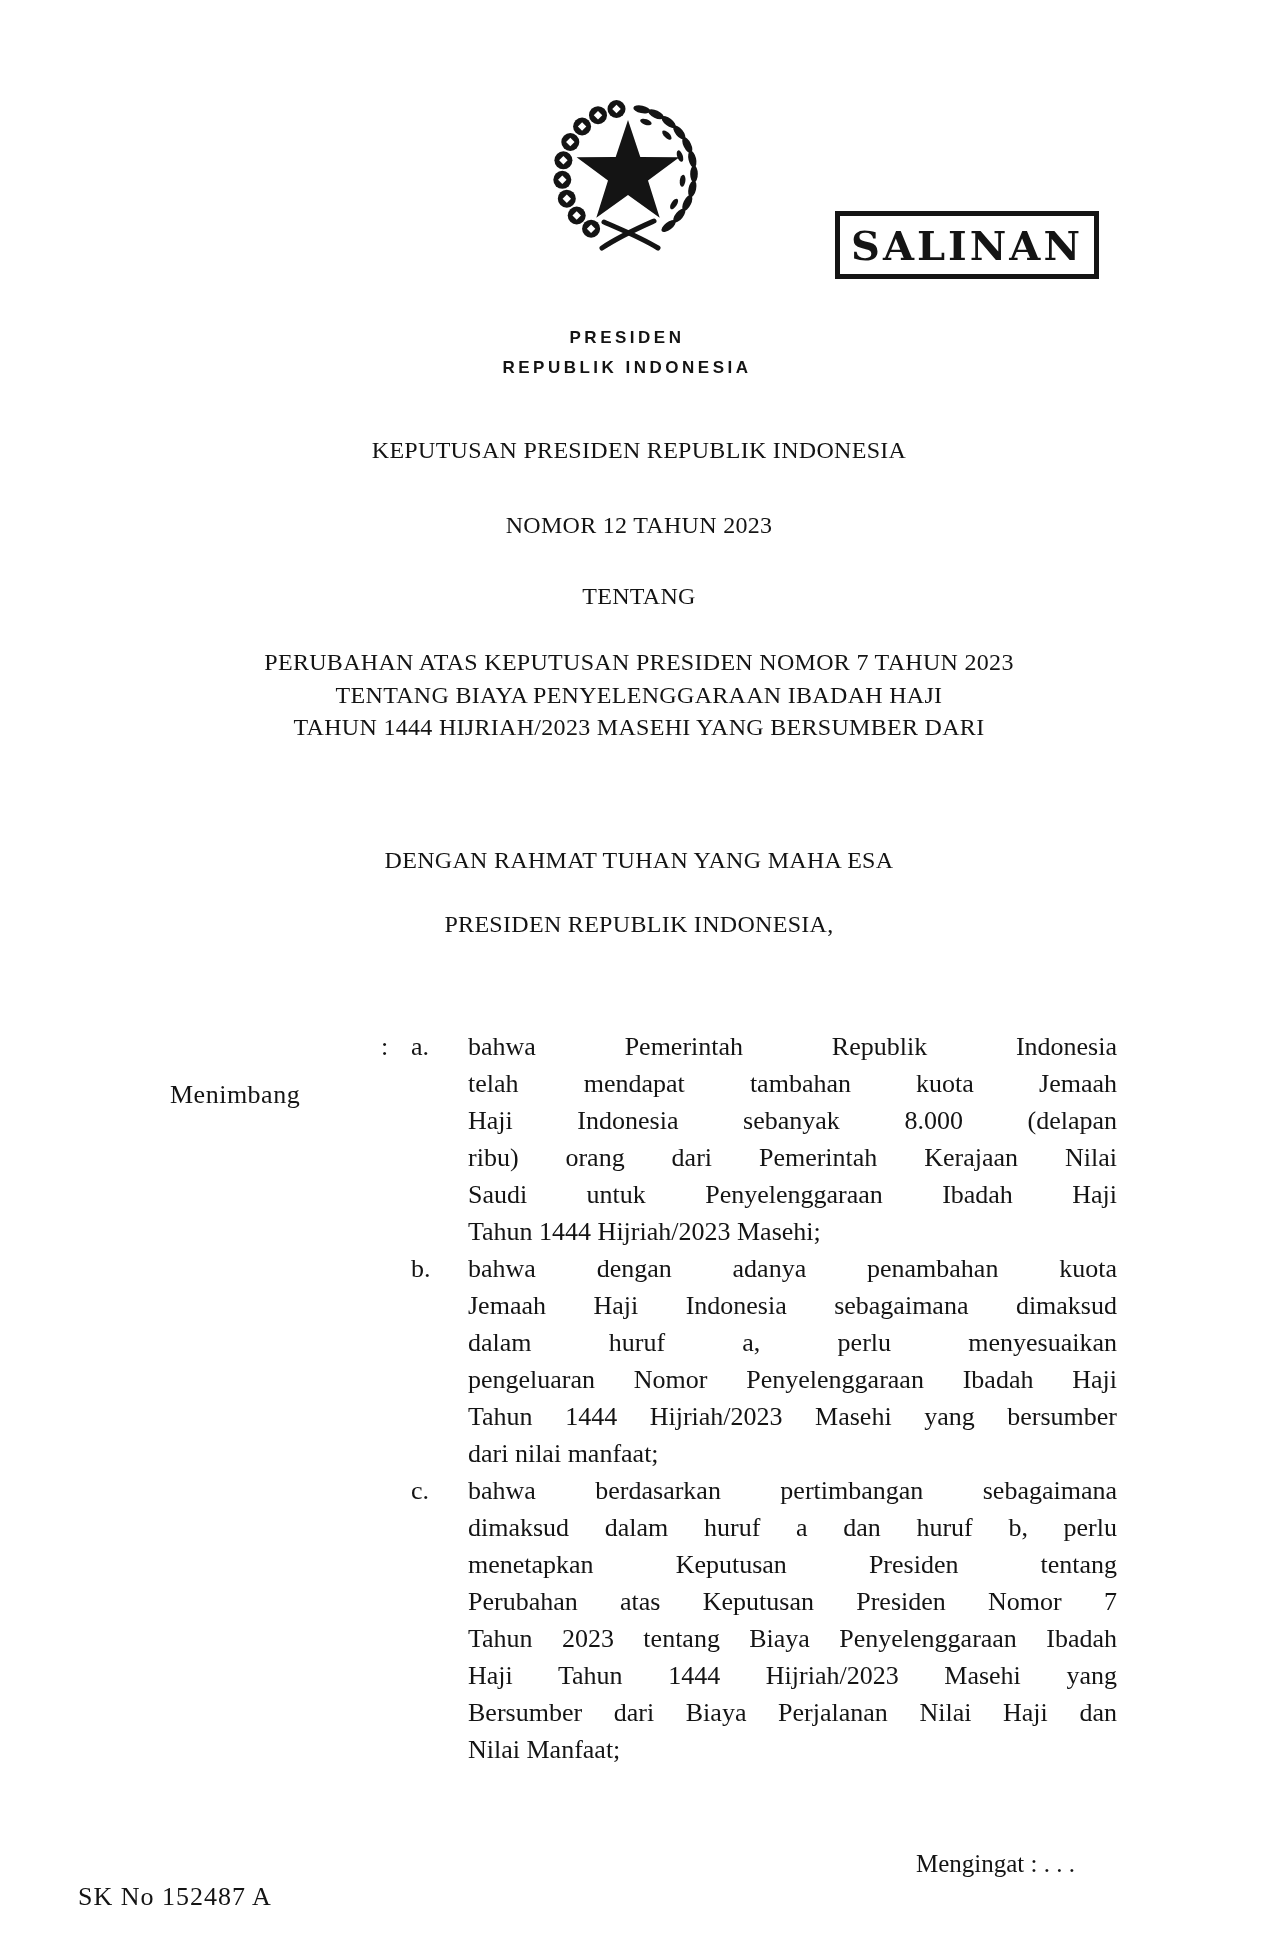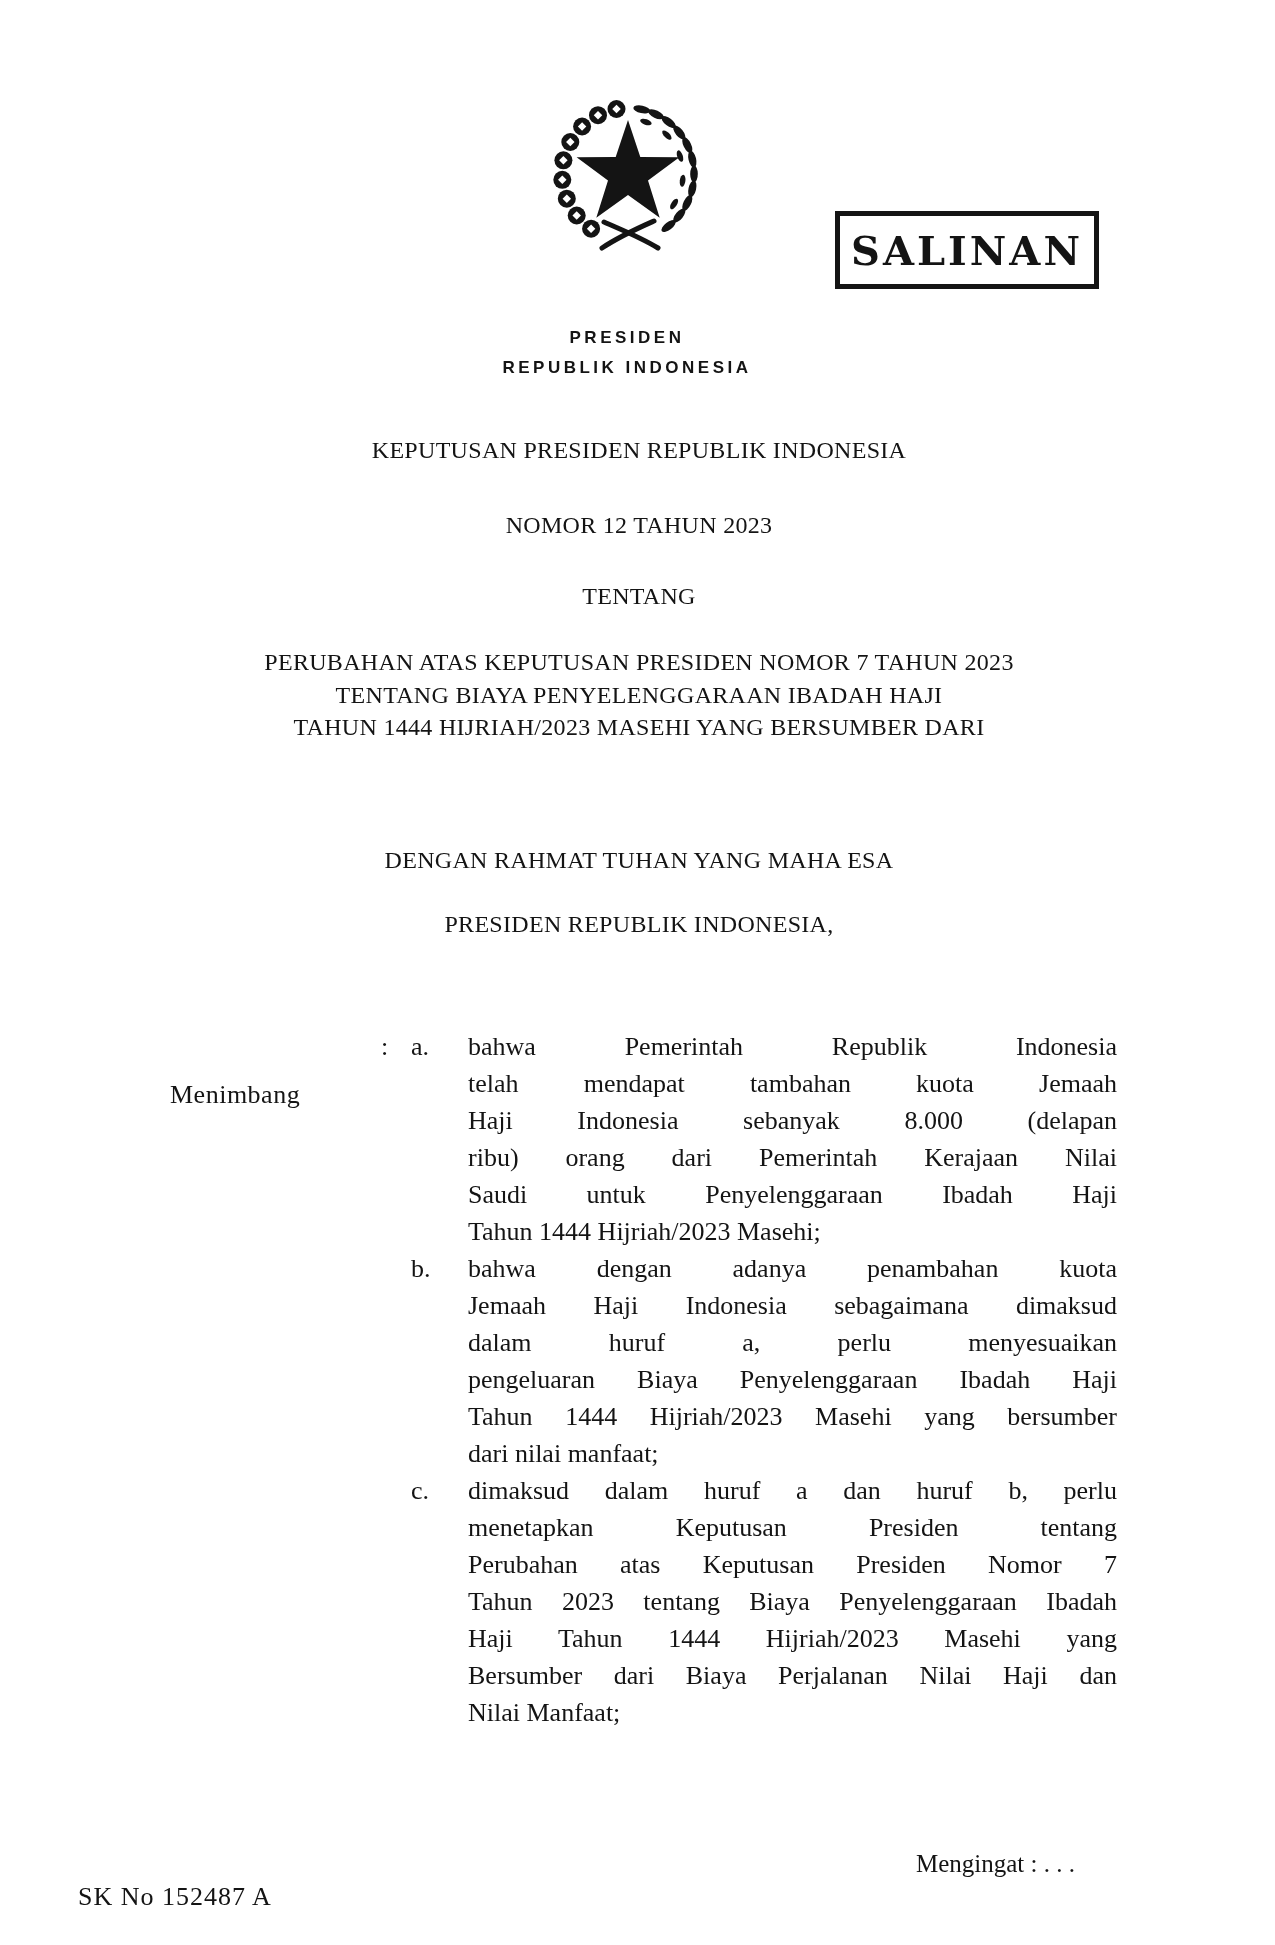--- a/index.html
+++ b/index.html
@@ -23,21 +23,21 @@
     height: 170px;
   }
   .emblem svg { width: 100%; height: 100%; }
 
   
   .salinan {
     position: absolute;
     left: 835px;
     top: 211px;
     width: 264px;
-    height: 78px;
+    height: 68px;
     border: 5px solid #141414;
     box-sizing: border-box;
     display: flex;
     align-items: center;
     justify-content: center;
     font-family: "DejaVu Serif", serif;
     font-weight: bold;
     font-size: 40px;
     letter-spacing: 3px;
   }
@@ -214,29 +214,30 @@
             <div class="jline">Tahun 1444 Hijriah/2023 Masehi;</div>
           </div>
         </div>
         <div class="cons-item">
           <div class="cons-marker">b.</div>
           <div class="cons-lines">
 
           <div class="jline">bahwa dengan adanya penambahan kuota</div>
             <div class="jline">Jemaah Haji Indonesia sebagaimana dimaksud</div>
             <div class="jline">dalam huruf a, perlu menyesuaikan</div>
-            <div class="jline">pengeluaran Biaya Penyelenggaraan Ibadah Haji</div>
+            <div class="jline">pengeluaran Nomor Penyelenggaraan Ibadah Haji</div>
             <div class="jline">Tahun 1444 Hijriah/2023 Masehi yang bersumber</div>
             <div class="jline">dari nilai manfaat;</div>
           </div>
         </div>
         <div class="cons-item">
           <div class="cons-marker">c.</div>
           <div class="cons-lines">
 
+          <div class="jline">bahwa berdasarkan pertimbangan sebagaimana</div>
             <div class="jline">dimaksud dalam huruf a dan huruf b, perlu</div>
             <div class="jline">menetapkan Keputusan Presiden tentang</div>
             <div class="jline">Perubahan atas Keputusan Presiden Nomor 7</div>
             <div class="jline">Tahun 2023 tentang Biaya Penyelenggaraan Ibadah</div>
             <div class="jline">Haji Tahun 1444 Hijriah/2023 Masehi yang</div>
             <div class="jline">Bersumber dari Biaya Perjalanan Nilai Haji dan</div>
             <div class="jline">Nilai Manfaat;</div>
           </div>
         </div>
       </div>

